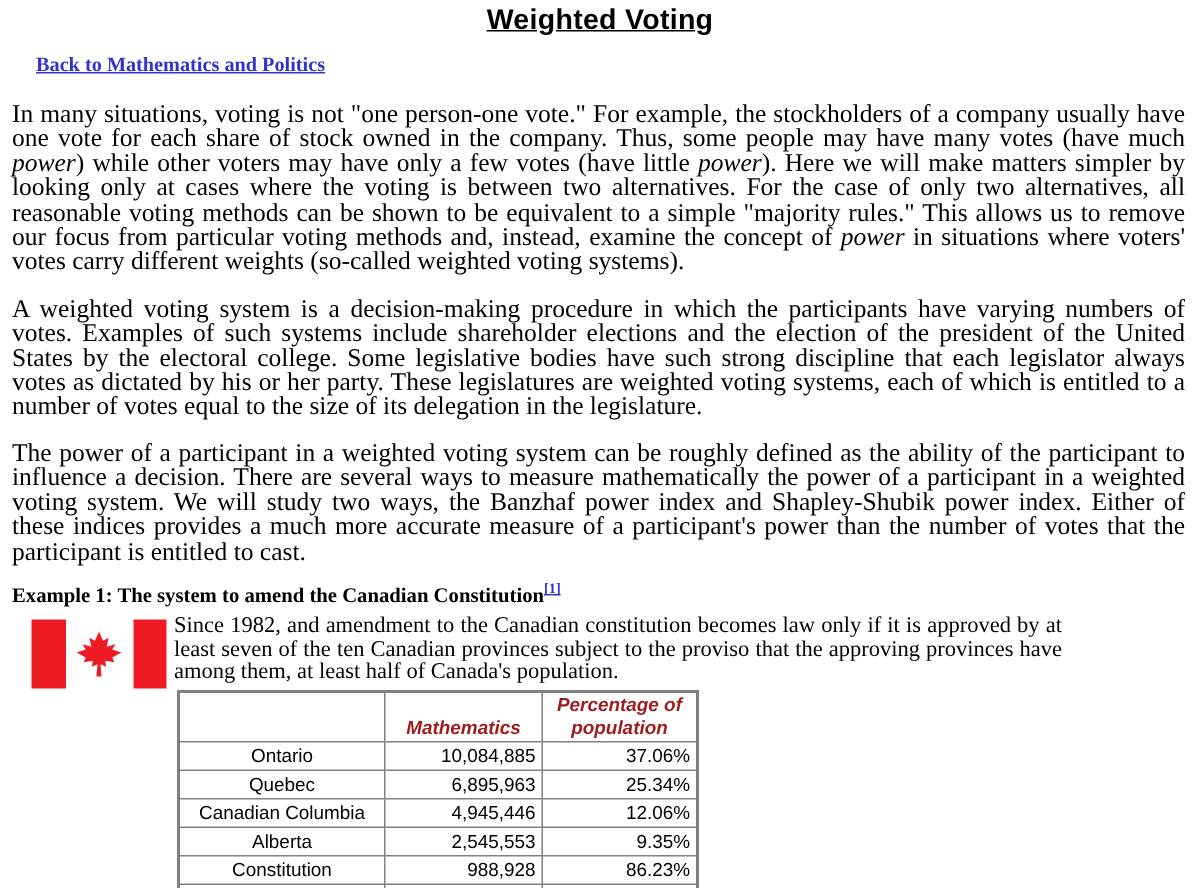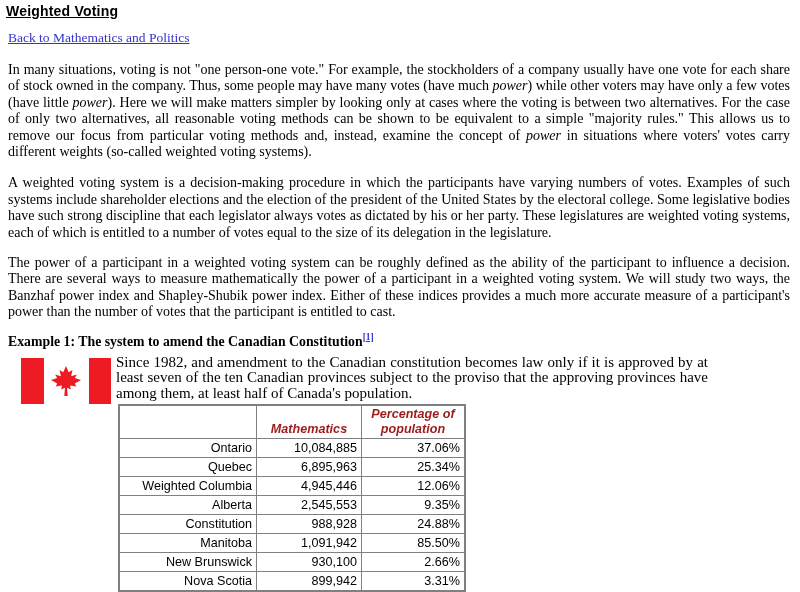--- a/index.html
+++ b/index.html
@@ -13,38 +13,40 @@
     overflow: hidden;
     font-family: "Liberation Serif", "DejaVu Serif", serif;
     color: #000000;
   }
   .page {
     padding: 0 6px;
     box-sizing: border-box;
     width: 800px;
   }
   .page-title {
+    text-align: center;
     font-family: "Liberation Sans", "DejaVu Sans", sans-serif;
-    font-size: 14px;
+    font-size: 19px;
     font-weight: bold;
     text-decoration: underline;
     margin: 3px 0 0 0;
     letter-spacing: 0.2px;
   }
   .backlink-row {
-    margin: 9px 0 0 2px;
+    margin: 9px 0 0 18px;
+    font-weight: bold;
   }
   a.backlink {
     color: #3333cc;
     font-size: 13.5px;
     text-decoration: underline;
     font-family: "Liberation Serif", "DejaVu Serif", serif;
   }
   p.body-text {
-    font-size: 14px;
+    font-size: 17px;
     line-height: 16.4px;
     text-align: justify;
     margin: 0 0 0 0;
     padding: 0 4px 0 2px;
   }
   .sp-1 { height: 16px; }
   .sp-2 { height: 15px; }
   .sp-3 { height: 14px; }
   .sp-4 { height: 13px; }
   em.it { font-style: italic; }
@@ -124,21 +126,21 @@
   table.pop-table th {
     color: #9e1b1b;
     font-weight: bold;
     font-style: italic;
     text-align: center;
     vertical-align: bottom;
   }
   th.col-name { width: 128px; }
   th.col-pop  { width: 96px; }
   th.col-pct  { width: 94px; }
-  td.c-name { text-align: right; }
+  td.c-name { text-align: center; }
   td.c-pop  { text-align: right; }
   td.c-pct  { text-align: right; }
   .header-blank { }
 </style>
 </head>
 <body>
 
 <div class="page">
 
   <div class="page-title">Weighted Voting</div>
@@ -189,33 +191,33 @@
             <td class="c-name">Ontario</td>
             <td class="c-pop">10,084,885</td>
             <td class="c-pct">37.06%</td>
           </tr>
           <tr>
             <td class="c-name">Quebec</td>
             <td class="c-pop">6,895,963</td>
             <td class="c-pct">25.34%</td>
           </tr>
           <tr>
-            <td class="c-name">Weighted Columbia</td>
+            <td class="c-name">Canadian Columbia</td>
             <td class="c-pop">4,945,446</td>
             <td class="c-pct">12.06%</td>
           </tr>
           <tr>
             <td class="c-name">Alberta</td>
             <td class="c-pop">2,545,553</td>
             <td class="c-pct">9.35%</td>
           </tr>
           <tr>
             <td class="c-name">Constitution</td>
             <td class="c-pop">988,928</td>
-            <td class="c-pct">24.88%</td>
+            <td class="c-pct">86.23%</td>
           </tr>
           <tr>
             <td class="c-name">Manitoba</td>
             <td class="c-pop">1,091,942</td>
             <td class="c-pct">85.50%</td>
           </tr>
           <tr>
             <td class="c-name">New Brunswick</td>
             <td class="c-pop">930,100</td>
             <td class="c-pct">2.66%</td>

